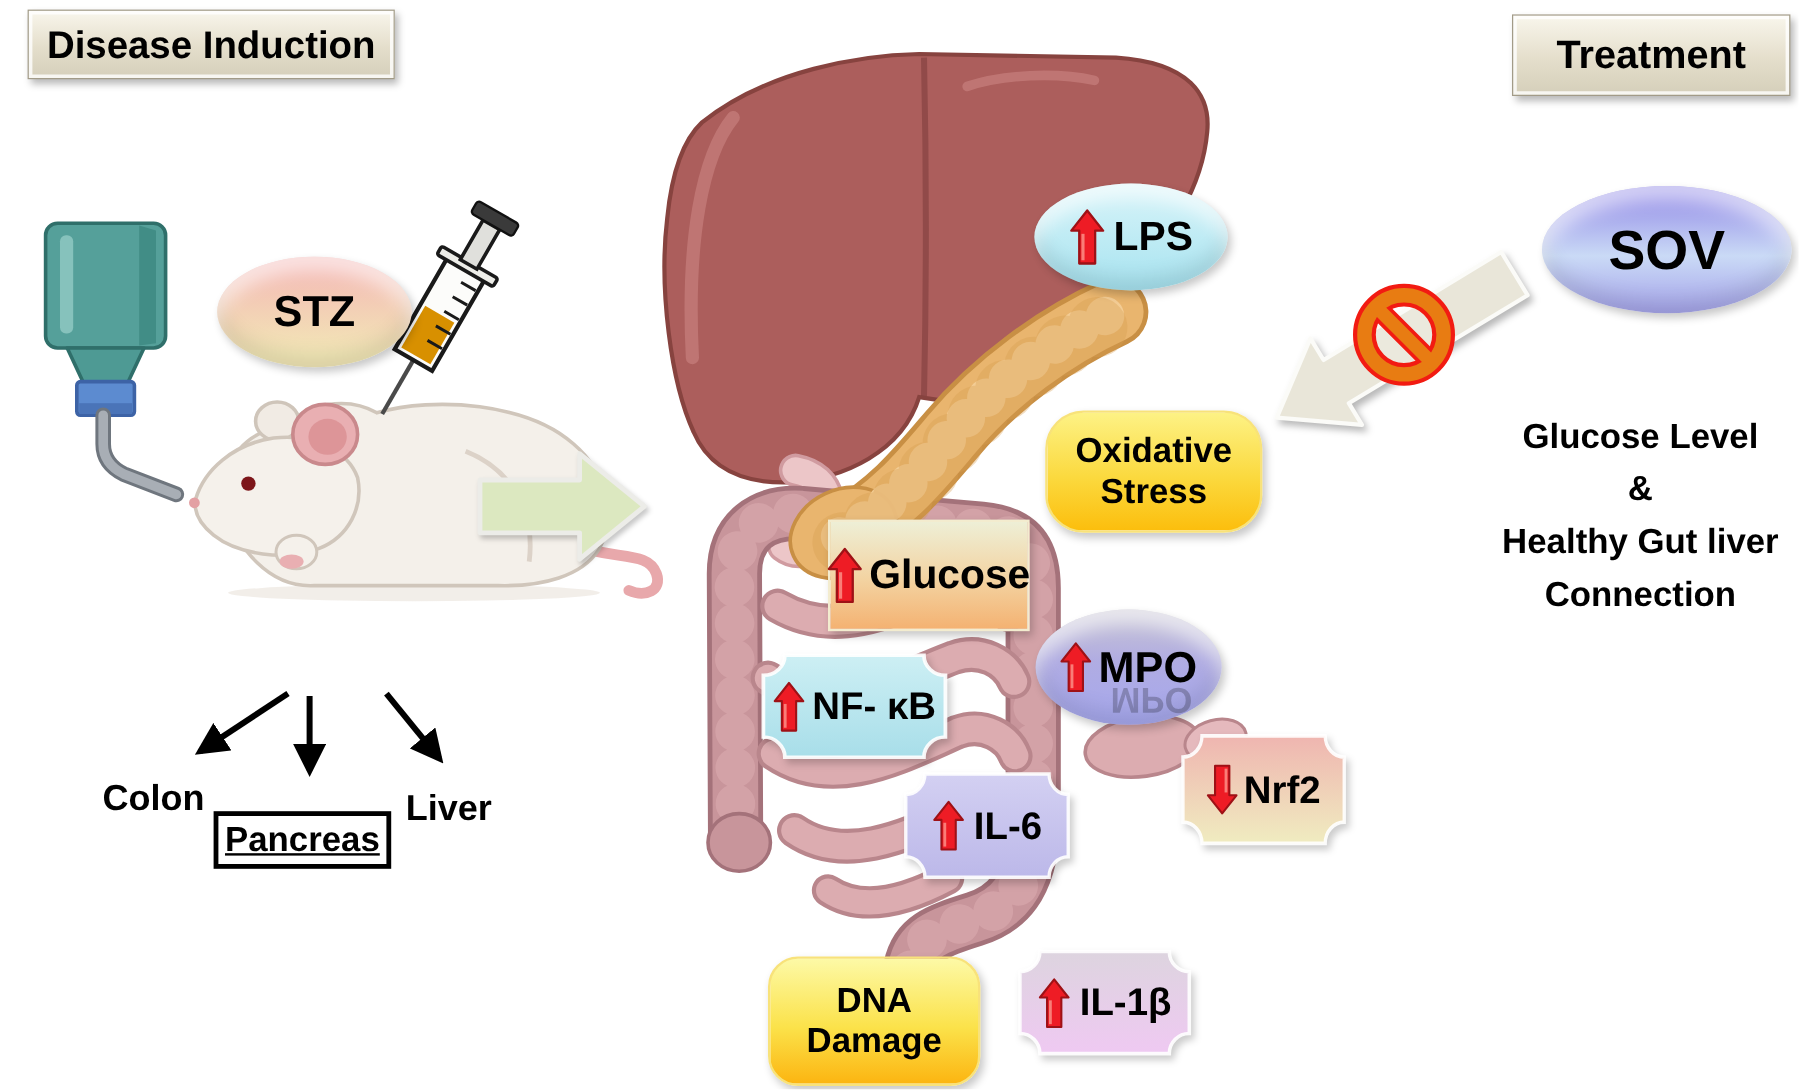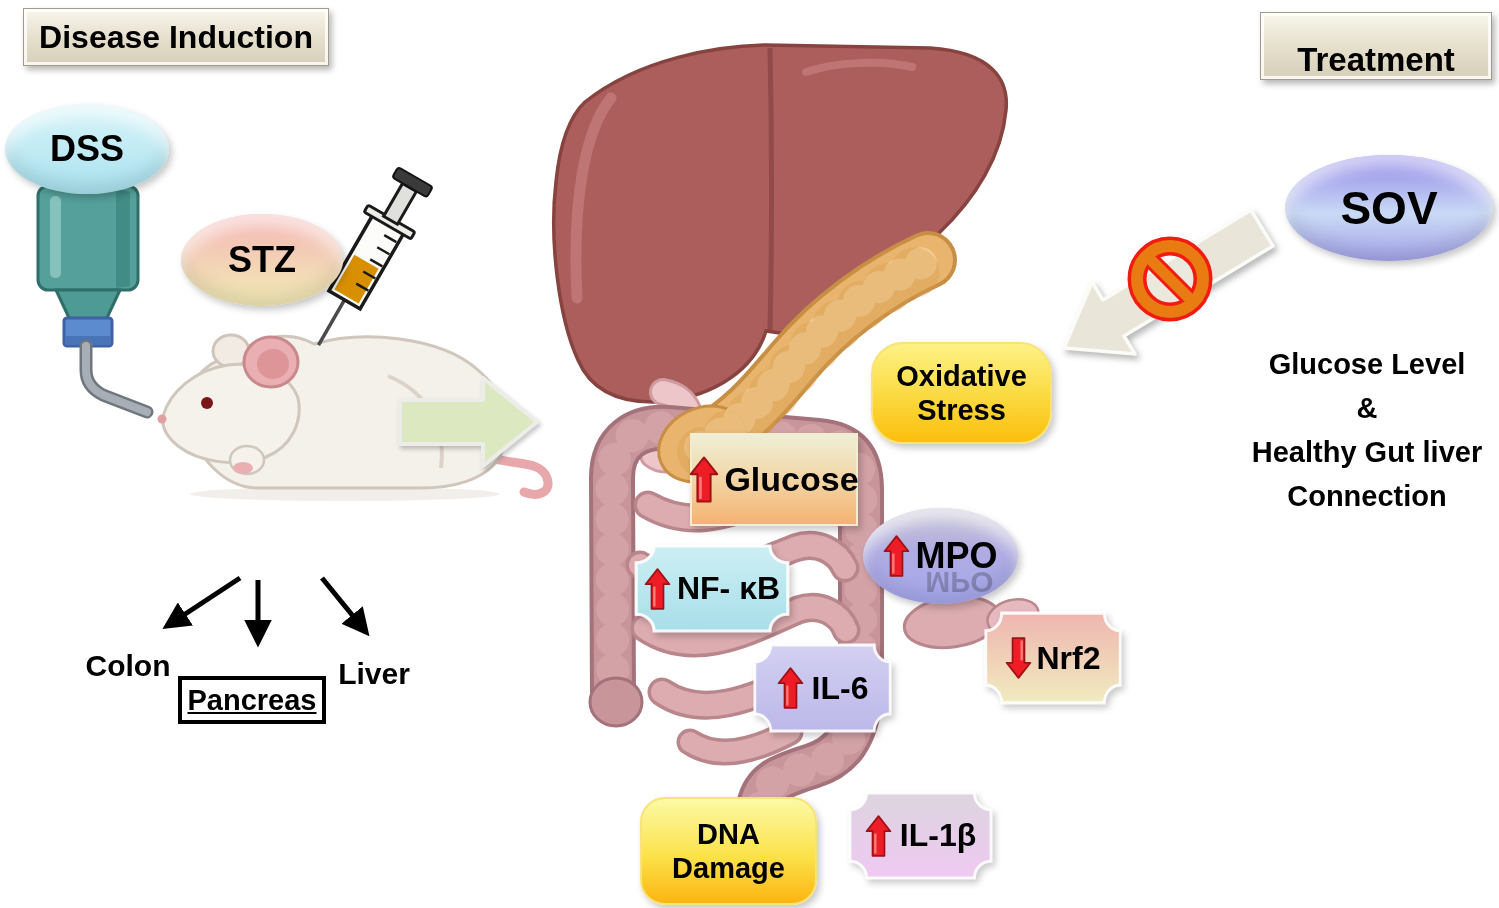--- a/index.html
+++ b/index.html
@@ -155,45 +155,53 @@
       <line x1="240" y1="578" x2="167" y2="626" marker-end="url(#mArrow)"></line>
       <line x1="258" y1="580" x2="258" y2="642" marker-end="url(#mArrow)"></line>
       <line x1="322" y1="578" x2="366" y2="632" marker-end="url(#mArrow)"></line>
     </g>
   </svg>
 
   <div class="lbl titlebar" style="left:23px;top:8px;width:306px;height:58px;font-size:32px;">
       <span>Disease Induction</span>
     </div>
 
-  <div class="lbl titlebar" style="left:1260px;top:12px;width:232px;height:68px;font-size:33px;align-items:flex-end;">
+  <div class="lbl titlebar" style="left:1260px;top:12px;width:232px;height:68px;font-size:33px;">
       <span>Treatment</span>
     </div>
 
-  <div class="lbl ellipse e-dss" style="left:5px;top:104px;width:164px;height:90px;font-size:36px;">
-      <span>DSS</span>
-    </div>
 
   <div class="lbl ellipse e-stz" style="left:181px;top:214px;width:162px;height:92px;font-size:36px;">
       <span>STZ</span>
     </div>
 
 
   <div class="lbl" style="left:72px;top:645px;width:112px;height:42px;font-size:30px;">
       <span>Colon</span>
     </div>
 
   <div class="lbl b-pancreas" style="left:178px;top:676px;width:148px;height:48px;font-size:29px;">
       <span>Pancreas</span>
     </div>
 
   <div class="lbl" style="left:326px;top:653px;width:96px;height:42px;font-size:30px;">
       <span>Liver</span>
     </div>
 
+  <div class="lbl ellipse e-lps" style="left:862px;top:153px;width:161px;height:89px;font-size:34px;">
+    <div class="row">
+      <span class="arr big">
+        <svg viewBox="0 0 34 56">
+            <path d="M17,3 L32,22 L24.5,22 L24.5,53 L9.5,53 L9.5,22 L2,22 Z" fill="#EE1C25" stroke="#9E1116" stroke-width="2.2" stroke-linejoin="round"></path>
+            <path d="M13,25 L13,50" stroke="#FB8F86" stroke-width="3" opacity="0.85"></path>
+          </svg>
+      </span>
+      <span>LPS</span>
+    </div>
+  </div>
 
   <div class="lbl col b-yellow shadow" style="left:871px;top:342px;width:181px;height:102px;font-size:29px;">
     <span>Oxidative</span>
     <span>Stress</span>
   </div>
 
   <div class="lbl b-glucose shadow" style="left:690px;top:433px;width:168px;height:93px;font-size:34px;">
     <div class="row" style="gap:5px;">
       <span class="arr big">
         <svg viewBox="0 0 34 56">

